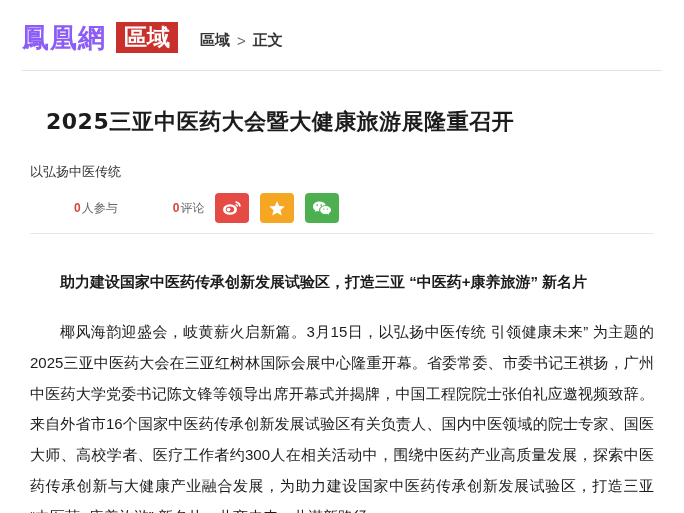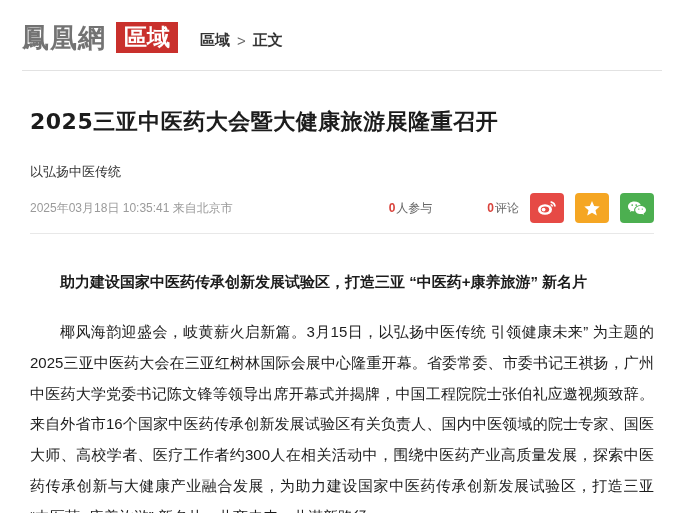--- a/index.html
+++ b/index.html
@@ -25,21 +25,21 @@
     display: flex;
     align-items: center;
     padding: 16px 22px 12px 22px;
     height: 42px;
     box-sizing: content-box;
   }
   .logo-text {
     font-family: "DejaVu Serif", "Liberation Serif", serif;
     font-size: 27px;
     font-weight: bold;
-    color: #737373;
+    color: #8b5cf6;
     letter-spacing: 1px;
     line-height: 1;
   }
   .logo-badge {
     margin-left: 10px;
     background: #c9302c;
     color: #ffffff;
     font-size: 23px;
     font-weight: bold;
     padding: 3px 8px 5px 8px;
@@ -65,21 +65,21 @@
     margin: 0 22px;
   }
   
   .article {
     padding: 0 30px;
   }
   .title {
     font-size: 22px;
     font-weight: bold;
     color: #1c1c1c;
-    margin: 36px 0 0 0;
+    margin: 36px 0 0 16px;
     letter-spacing: 0.5px;
     font-family: "DejaVu Sans", "Liberation Sans", sans-serif;
   }
   .source {
     font-size: 13px;
     color: #333;
     margin-top: 26px;
   }
   .meta-row {
     display: flex;
@@ -155,21 +155,20 @@
   </div>
   <div class="header-rule"></div>
 
   <div class="article">
 
     <h1 class="title">2025三亚中医药大会暨大健康旅游展隆重召开</h1>
 
     <div class="source">以弘扬中医传统</div>
 
     <div class="meta-row">
-      <div class="meta-left">2025年03月18日 10:35:41 来自北京市</div>
       <div class="meta-right">
         <div class="counter">
           <span class="num">0</span><span>人参与</span>
         </div>
         <div class="counter">
           <span class="num">0</span><span>评论</span>
         </div>
         <div class="share-btn share-weibo">
           <span>
             <svg width="20" height="16" viewBox="0 0 20 16" fill="#ffffff">

